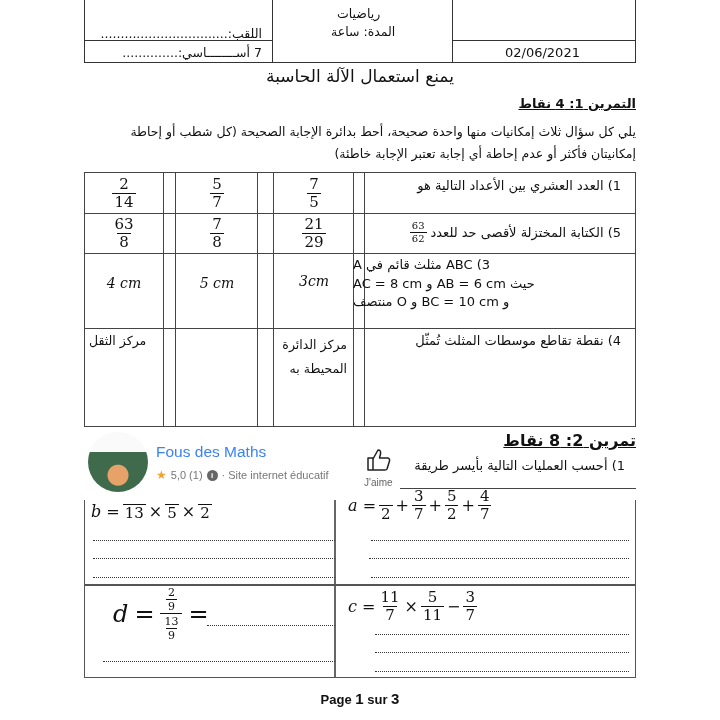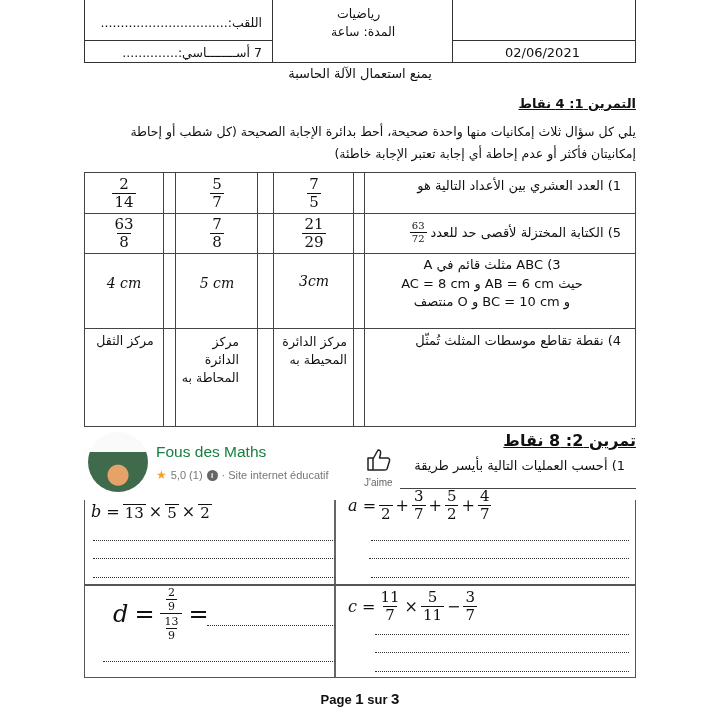--- a/index.html
+++ b/index.html
@@ -43,29 +43,29 @@
 <div class="hdr">
   <div class="vline" style="left:187px"></div>
   <div class="vline" style="left:367px"></div>
   <div class="hline" style="left:0;width:187px;top:40px"></div>
   <div class="hline" style="left:367px;right:0;top:40px"></div>
 
   <div class="t num" style="left:420px;top:45px;font-family:'DejaVu Sans',sans-serif;font-size:13px">02/06/2021</div>
   <div class="t ar" style="left:252px;top:6px">رياضيات</div>
   <div class="t ar" style="left:246px;top:24px">المدة: ساعة</div>
 
-  <div class="t ar" style="right:373px;top:15px">
+  <div class="t ar" style="right:373px;top:26px">
     <span>اللقب:</span><span>................................</span>
   </div>
   <div class="t ar" style="right:373px;top:45px">
     <span>7 أســــــــاسي:</span><span>..............</span>
   </div>
 </div>
 
-<div class="abs ar" style="left:0;width:720px;top:66px;text-align:center;font-size:13px">يمنع استعمال الآلة الحاسبة</div>
+<div class="abs ar" style="left:0;width:720px;top:66px;text-align:center;font-size:17px">يمنع استعمال الآلة الحاسبة</div>
 
 <div class="abs ar" style="right:84px;top:96px;font-size:13px;font-weight:bold;text-decoration:underline">التمرين 1: 4 نقاط</div>
 <div class="abs ar" style="right:84px;top:124px;width:560px;font-size:12.5px;white-space:nowrap">يلي كل سؤال ثلاث إمكانيات منها واحدة صحيحة، أحط بدائرة الإجابة الصحيحة (كل شطب أو إحاطة</div>
 <div class="abs ar" style="right:84px;top:146px;font-size:12.5px;white-space:nowrap">إمكانيتان فأكثر أو عدم إحاطة أي إجابة تعتبر الإجابة خاطئة)</div>
 
 <div class="t1">
   <div class="v" style="left:78px"></div>
     <div class="v" style="left:90px"></div>
   <div class="v" style="left:172px"></div>
     <div class="v" style="left:188px"></div>
@@ -92,21 +92,21 @@
       <span class="frac" style="font-size:15px">
         <span class="n">2</span>
         <span class="d">14</span>
       </span>
     </div>
 
   <div class="ar abs" style="right:14px;top:48px;font-size:13px;display:flex;align-items:center;gap:4px">
     <span>5)  الكتابة المختزلة لأقصى حد للعدد</span>
     <span class="frac" style="font-size:10px">
         <span class="n">63</span>
-        <span class="d">72</span>
+        <span class="d">62</span>
       </span>
   </div>
   <div class="cellc" style="left:190px;width:78px;top:40px;height:40px">
       <span class="frac" style="font-size:15px">
         <span class="n">21</span>
         <span class="d">29</span>
       </span>
     </div>
   <div class="cellc" style="left:92px;width:80px;top:40px;height:40px">
       <span class="frac" style="font-size:15px">
@@ -114,42 +114,41 @@
         <span class="d">8</span>
       </span>
     </div>
   <div class="cellc" style="left:0;width:78px;top:40px;height:40px">
       <span class="frac" style="font-size:15px">
         <span class="n">63</span>
         <span class="d">8</span>
       </span>
     </div>
 
-  <div class="abs" style="right:14px;top:83px;width:258px;font-size:13px;line-height:18.5px;text-align:center">
+  <div class="abs" style="right:24px;top:83px;width:258px;font-size:13px;line-height:18.5px;text-align:left">
     <div class="ar">3)  ABC مثلث قائم في A</div>
     <div class="ar">حيث AB = 6 cm و AC = 8 cm</div>
     <div class="ar">و BC = 10 cm و O منتصف</div>
   </div>
   <div class="cellc math" style="left:190px;width:78px;top:80px;height:56px;font-size:14px">3cm</div>
   <div class="cellc math" style="left:92px;width:80px;top:80px;height:60px;font-size:14px">5 cm</div>
   <div class="cellc math" style="left:0;width:78px;top:80px;height:60px;font-size:14px">4 cm</div>
 
   <div class="ar abs" style="right:14px;top:160px;font-size:13px">4)  نقطة تقاطع موسطات المثلث تُمثّل</div>
-  <div class="ar abs" style="left:190px;width:72px;top:160px;font-size:12.5px;line-height:18px;text-align:right">مركز الدائرة المحيطة به</div>
-  <div class="ar abs" style="left:92px;width:62px;top:160px;font-size:12.5px;line-height:18px;text-align:right">مركز الدائرة المحاطة به</div>
-  <div class="ar abs" style="left:4px;width:72px;top:160px;font-size:12.5px;text-align:center">مركز الثقل</div>
+  <div class="ar abs" style="left:190px;width:72px;top:160px;font-size:12.5px;line-height:24px;text-align:right">مركز الدائرة المحيطة به</div>
+  <div class="ar abs" style="left:4px;width:72px;top:160px;font-size:12.5px;text-align:left">مركز الثقل</div>
 </div>
 
 <div class="abs" style="left:400px;top:426px;width:236px;height:1.3px;background:#444"></div>
 <div class="abs ar" style="right:84px;top:431px;font-size:16px;font-weight:bold;text-decoration:underline">تمرين 2: 8 نقاط</div>
 <div class="abs ar" style="right:95px;top:458px;font-size:13px">1)  أحسب العمليات التالية بأيسر طريقة</div>
 <div class="abs" style="left:400px;top:488px;width:236px;height:1.3px;background:#444"></div>
 
 <div class="card-avatar"></div>
-<div class="abs" style="left:156px;top:443px;font-size:15.5px;font-family:'Liberation Sans',sans-serif;color:#15803d">Fous des Maths</div>
+<div class="abs" style="left:156px;top:443px;font-size:15.5px;font-family:'Liberation Sans',sans-serif;color:#3b82f6">Fous des Maths</div>
 <div class="abs" style="left:156px;top:468px;font-size:11px;color:#777;font-family:'Liberation Sans',sans-serif;display:flex;align-items:center;gap:4px;white-space:nowrap">
   <span style="color:#f4a12a;font-size:12px">★</span>
   <span>5,0 (1)</span>
   <span style="display:inline-block;width:11px;height:11px;border-radius:50%;background:#666;color:#fff;font-size:8px;text-align:center;line-height:11px;font-weight:bold">i</span>
   <span>· Site internet éducatif</span>
 </div>
 <div class="abs" style="left:366px;top:448px;width:26px;height:24px">
   <svg width="26" height="24" viewBox="0 0 26 24">
       <path d="M2 10 h5 v12 h-5z M7 11 l5-9 c2 0 3 1 2.5 4 l-1 4 h8 c1.5 0 2.5 1.5 2 3 l-2.5 8 c-.5 1-1.2 1-2 1 H7" fill="none" stroke="#222" stroke-width="1.5" stroke-linejoin="round"></path>
     </svg>

